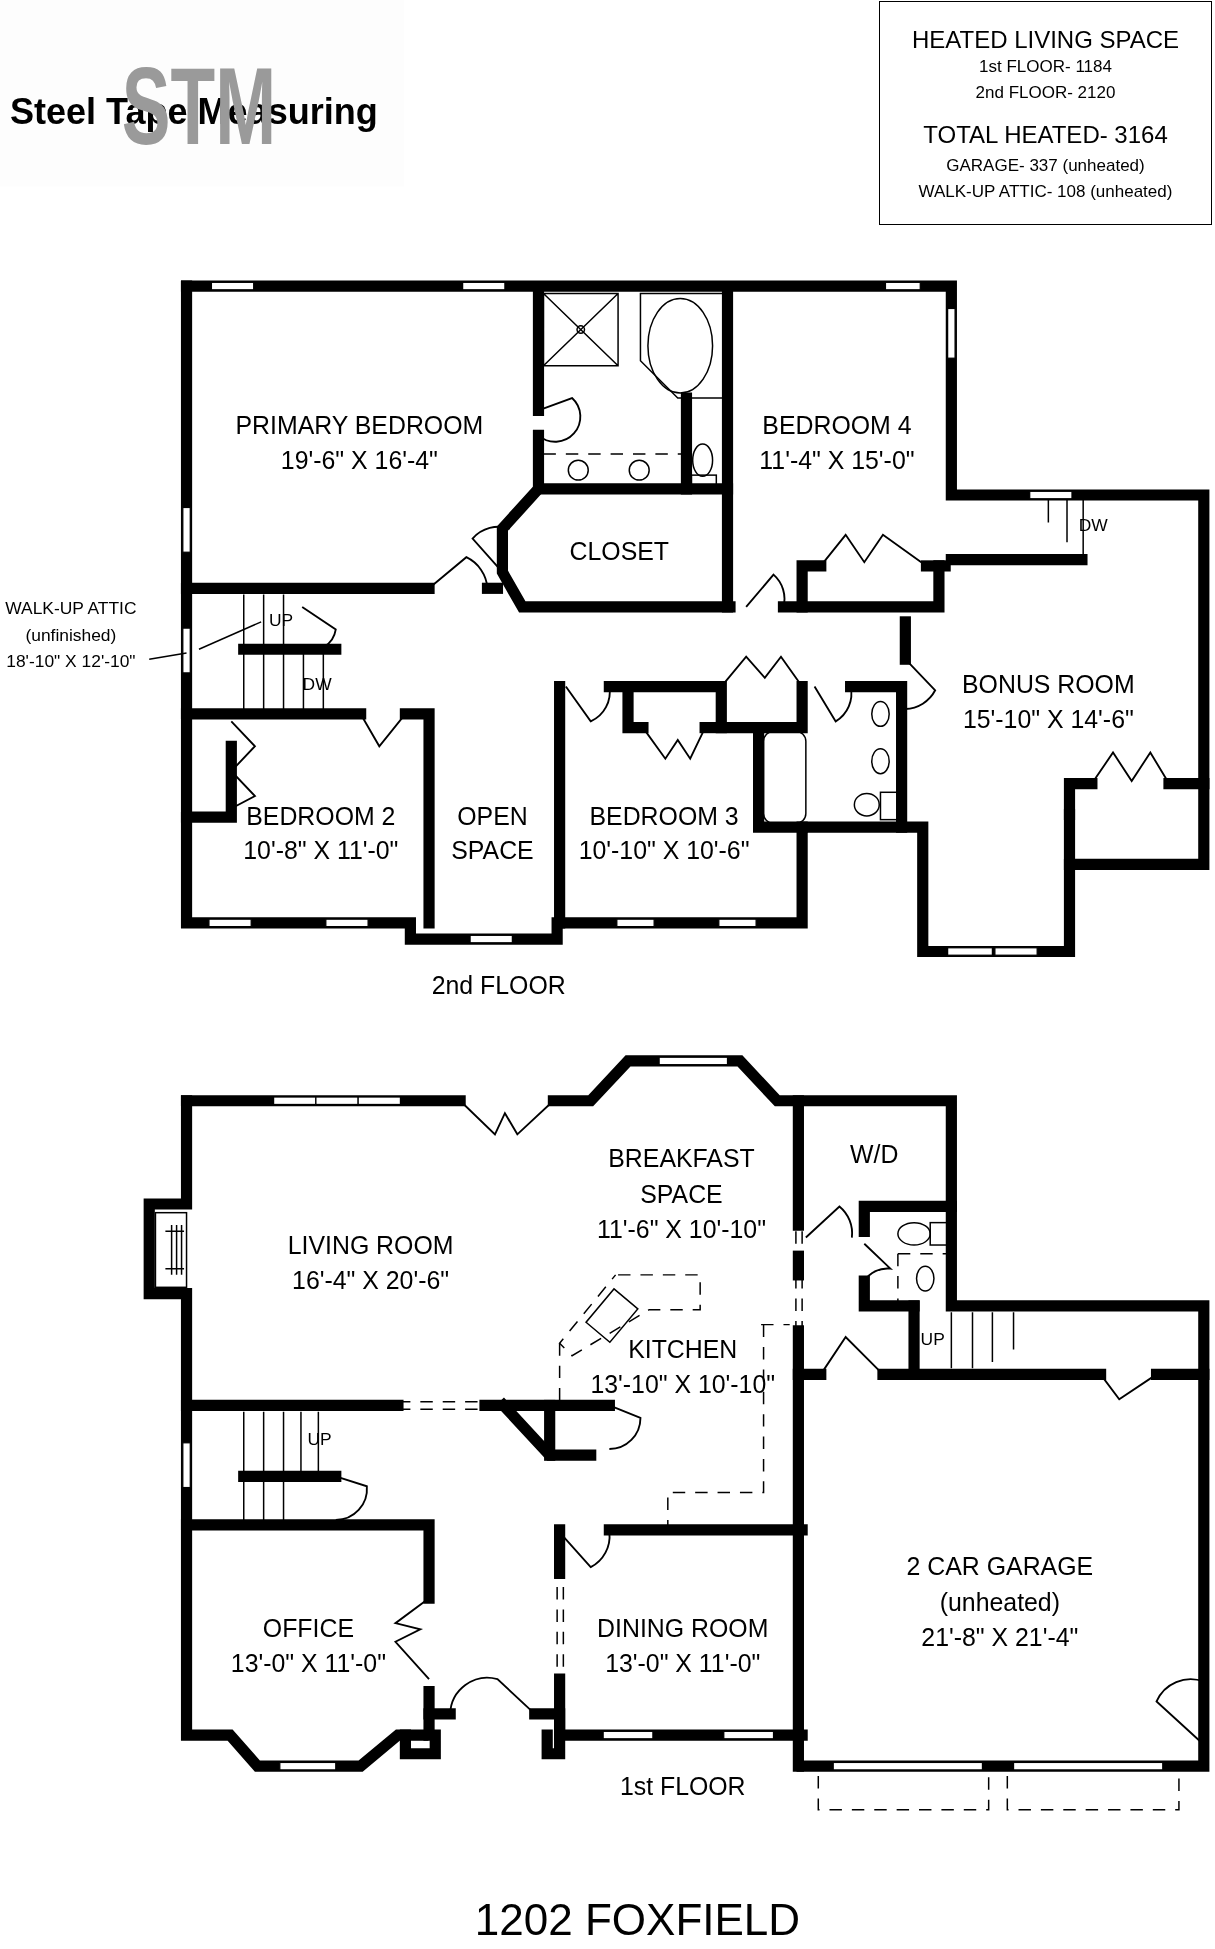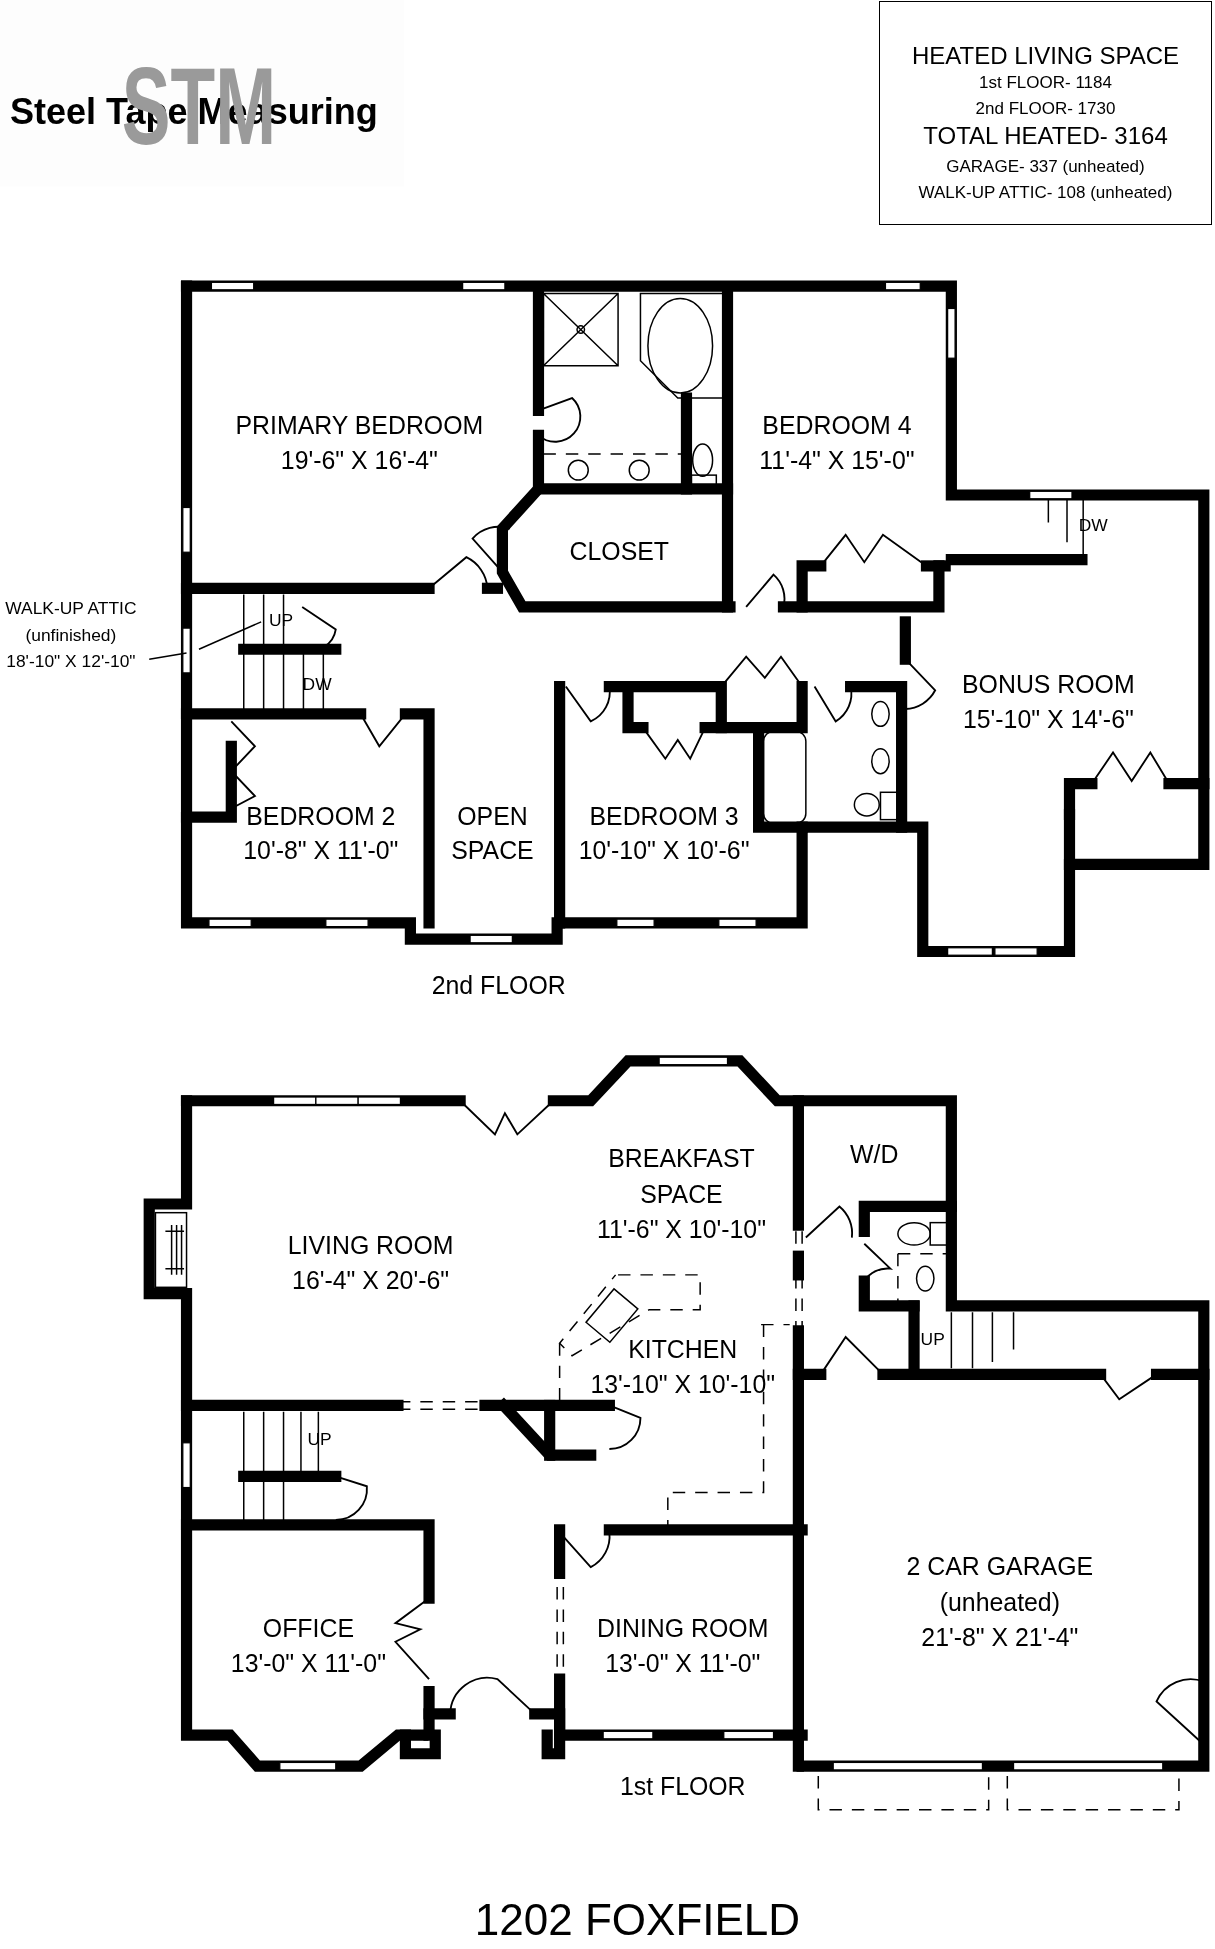--- a/index.html
+++ b/index.html
@@ -9,32 +9,32 @@
   .thin { fill:none; stroke:#000; stroke-width:1.2; }
   .dash { fill:none; stroke:#000; stroke-width:1.2; stroke-dasharray:10 8; }
   .win { fill:#fff; stroke:#000; stroke-width:1; }
   .door { fill:none; stroke:#000; stroke-width:1.5; }
   .lbl { font-family:"Liberation Sans", sans-serif; fill:#000; text-anchor:middle; }
   .room { font-size:20px; }
   .small { font-size:14px; }
   .stm-text { font-family:"Liberation Sans", sans-serif; font-weight:bold; font-size:30px; fill:#000; }
   .stm-big { font-family:"Liberation Sans", sans-serif; font-weight:bold; font-size:88px; fill:#9a9a9a; }
   .sumbox { position:absolute; left:879px; top:1px; width:333px; height:224px; border:1.5px solid #000; box-sizing:border-box; text-align:center; font-family:"Liberation Sans", sans-serif; }
-  .sumbox .h1 { font-size:24px; margin-top:40px; }
+  .sumbox .h1 { font-size:24px; margin-top:24px; }
   .sumbox .s { font-size:17px; line-height:26px; }
-  .sumbox .h2 { font-size:24px; margin-top:0; margin-bottom:4px; }
+  .sumbox .h2 { font-size:24px; margin-top:15px; margin-bottom:4px; }
   .title { position:absolute; left:0; width:1215px; top:1895px; text-align:center; font-size:44px; font-family:"Liberation Sans", sans-serif;padding-left:30px; }
 </style>
 </head>
 <body>
 
 <div class="sumbox">
   <div class="h1">HEATED LIVING SPACE</div>
   <div class="s">1st FLOOR- 1184</div>
-  <div class="s">2nd FLOOR- 1730</div>
+  <div class="s">2nd FLOOR- 2120</div>
   <div class="h2">TOTAL HEATED- 3164</div>
   <div class="s">GARAGE- 337 (unheated)</div>
   <div class="s">WALK-UP ATTIC- 108 (unheated)</div>
 </div>
 
 <svg id="plan" viewBox="0 0 977 1567" preserveAspectRatio="none" xmlns="http://www.w3.org/2000/svg">
 
   <g>
     <rect x="0" y="0" width="325" height="150" fill="#fdfdfd"></rect>
     <text x="8" y="100" class="stm-text" style="font-size:29px">Steel Tape Measuring</text>

